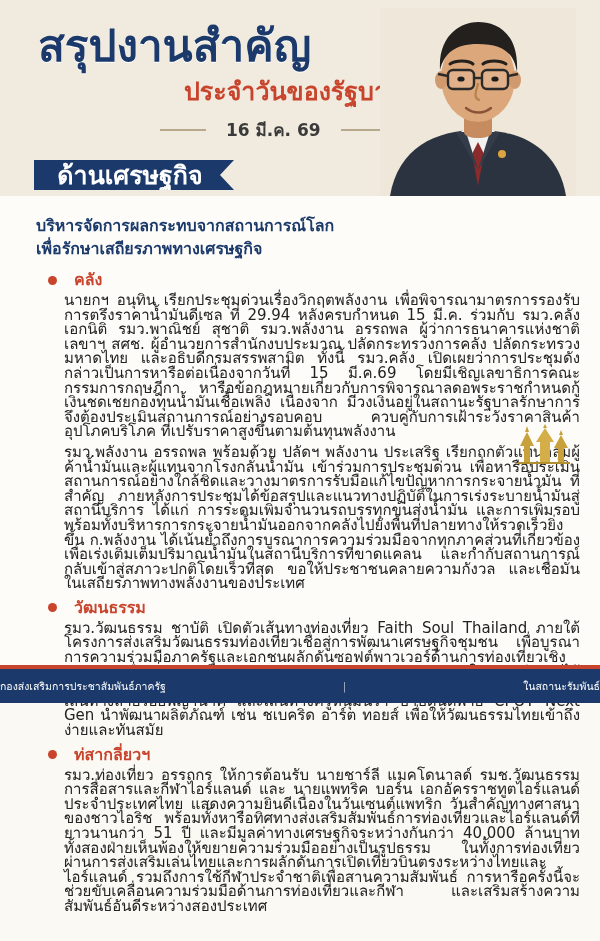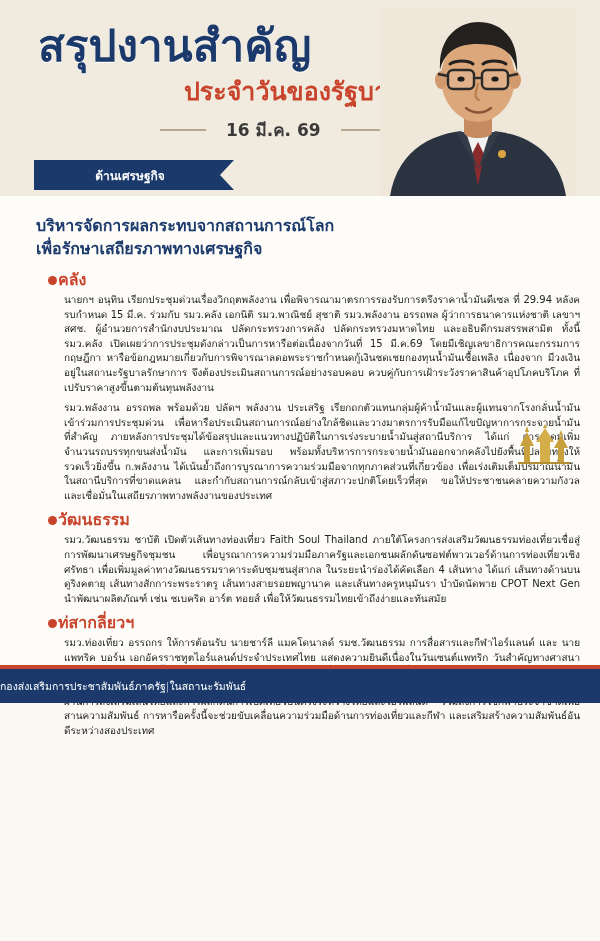--- a/index.html
+++ b/index.html
@@ -52,65 +52,65 @@
     overflow:hidden;
   }
   .portrait svg{display:block;}
   
   .ribbon{
     position:absolute;left:34px;top:160px;
     height:30px;min-width:156px;
     background:#1b3a6b;
     display:flex;align-items:center;justify-content:center;
     padding:0 26px 0 18px;
-    color:#ffffff;font-size:12px;font-weight:bold;
+    color:#ffffff;font-size:25px;font-weight:bold;
     clip-path:polygon(0 0,100% 0,calc(100% - 14px) 50%,100% 100%,0 100%);
     box-shadow:0 2px 3px rgba(0,0,0,.18);
   }
   
   .content{
     position:absolute;left:8px;top:196px;width:600px;
     padding:12px 22px 0 22px;
     box-sizing:border-box;
   }
   .lede{
     color:#1b3a6b;font-size:16px;font-weight:bold;line-height:23px;
     margin:6px 0 10px 6px;
   }
   .block{margin:0 0 6px 0;}
   .blk-head{
-    display:flex;align-items:center;gap:1px;
+    display:flex;align-items:center;gap:17px;
     margin:7px 0 3px 18px;
   }
   .dot{
     width:9px;height:9px;border-radius:50%;
     background:#c9442c;flex:0 0 auto;
   }
   .blk-title{
     color:#c9442c;font-size:16px;font-weight:bold;line-height:20px;
   }
   .para{
-    font-size:10px;line-height:14.6px;color:#222222;
+    font-size:15px;line-height:14.6px;color:#222222;
     text-align:justify;
     margin:0 0 2px 34px;
     padding-right:6px;
   }
   
   .subhead{
     color:#1b3a6b;font-size:16px;font-weight:bold;
     margin:10px 0 4px 6px;
   }
   .temple{
     position:absolute;right:26px;top:424px;width:62px;height:40px;
   }
   
   .footer{
     position:absolute;left:0;bottom:0;width:600px;height:34px;
     background:#1b3a6b;
-    display:flex;align-items:center;justify-content:flex-start;
+    display:flex;align-items:center;justify-content:space-between;gap:10px;
     color:#ffffff;font-size:10.5px;
   }
   .footer .sep{opacity:.6;}
   .footer-strip{
     position:absolute;left:0;bottom:34px;width:600px;height:4px;
     background:#c9442c;
   }
 </style>
 </head>
 <body>

